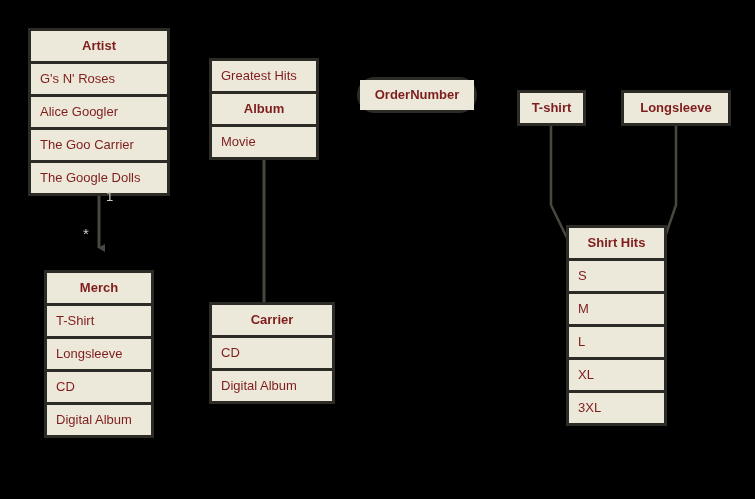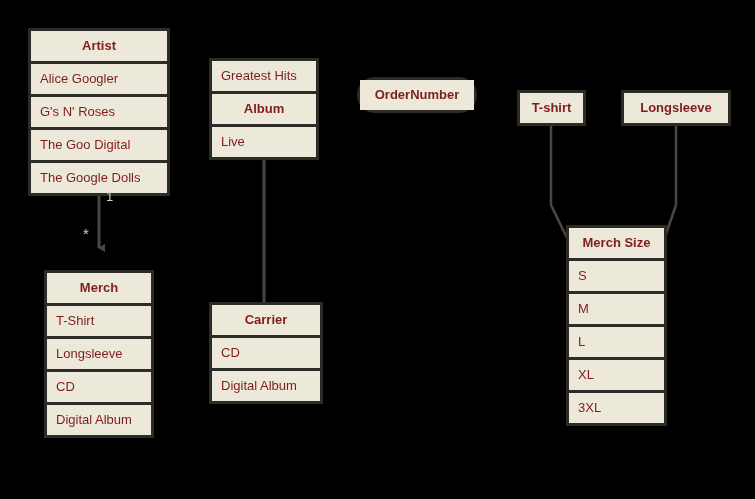--- a/index.html
+++ b/index.html
@@ -76,62 +76,62 @@
 
     <line x1="264" y1="150" x2="264" y2="302" stroke="#4a4740" stroke-width="3"></line>
 
     <polyline points="551,120 551,205 568,240" fill="none" stroke="#4a4740" stroke-width="2.5"></polyline>
 
     <polyline points="676,120 676,205 664,240" fill="none" stroke="#4a4740" stroke-width="2.5"></polyline>
   </svg>
 
   <div class="entity" style="left:28px; top:28px; width:142px;">
     <div class="row header">Artist</div>
+    <div class="row">G's N' Roses</div>
     <div class="row">Alice Googler</div>
-    <div class="row">G's N' Roses</div>
-    <div class="row">The Goo Digital</div>
+    <div class="row">The Goo Carrier</div>
     <div class="row">The Google Dolls</div>
   </div>
 
   <div class="entity" style="left:209px; top:58px; width:110px;">
     <div class="row">Greatest Hits</div>
     <div class="row header">Album</div>
-    <div class="row">Live</div>
+    <div class="row">Movie</div>
   </div>
 
   <div class="entity" style="left:357px; top:77px; width:120px;border-radius:19px;">
     <div class="row header">OrderNumber</div>
   </div>
 
   <div class="entity" style="left:517px; top:90px; width:69px;">
     <div class="row header">T-shirt</div>
   </div>
 
   <div class="entity" style="left:621px; top:90px; width:110px;">
     <div class="row header">Longsleeve</div>
   </div>
 
   <div class="entity" style="left:566px; top:225px; width:101px;">
-    <div class="row header">Merch Size</div>
+    <div class="row header">Shirt Hits</div>
     <div class="row">S</div>
     <div class="row">M</div>
     <div class="row">L</div>
     <div class="row">XL</div>
     <div class="row">3XL</div>
   </div>
 
   <div class="entity" style="left:44px; top:255px; width:110px;margin-top:15px;">
     <div class="row header">Merch</div>
     <div class="row">T-Shirt</div>
     <div class="row">Longsleeve</div>
     <div class="row">CD</div>
     <div class="row">Digital Album</div>
   </div>
 
-  <div class="entity" style="left:209px; top:302px; width:114px;">
+  <div class="entity" style="left:209px; top:302px; width:126px;">
     <div class="row header">Carrier</div>
     <div class="row">CD</div>
     <div class="row">Digital Album</div>
   </div>
 
   <div class="edge-label" style="left:106px; top:190px;">1</div>
   <div class="edge-label star" style="left:83px; top:226px;">*</div>
 
 </div>
 

